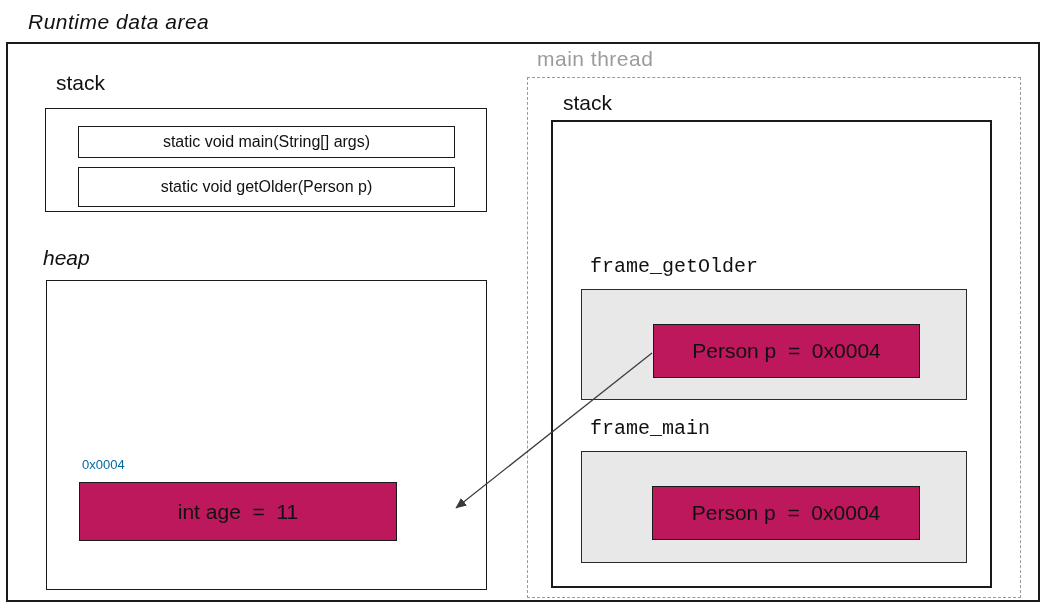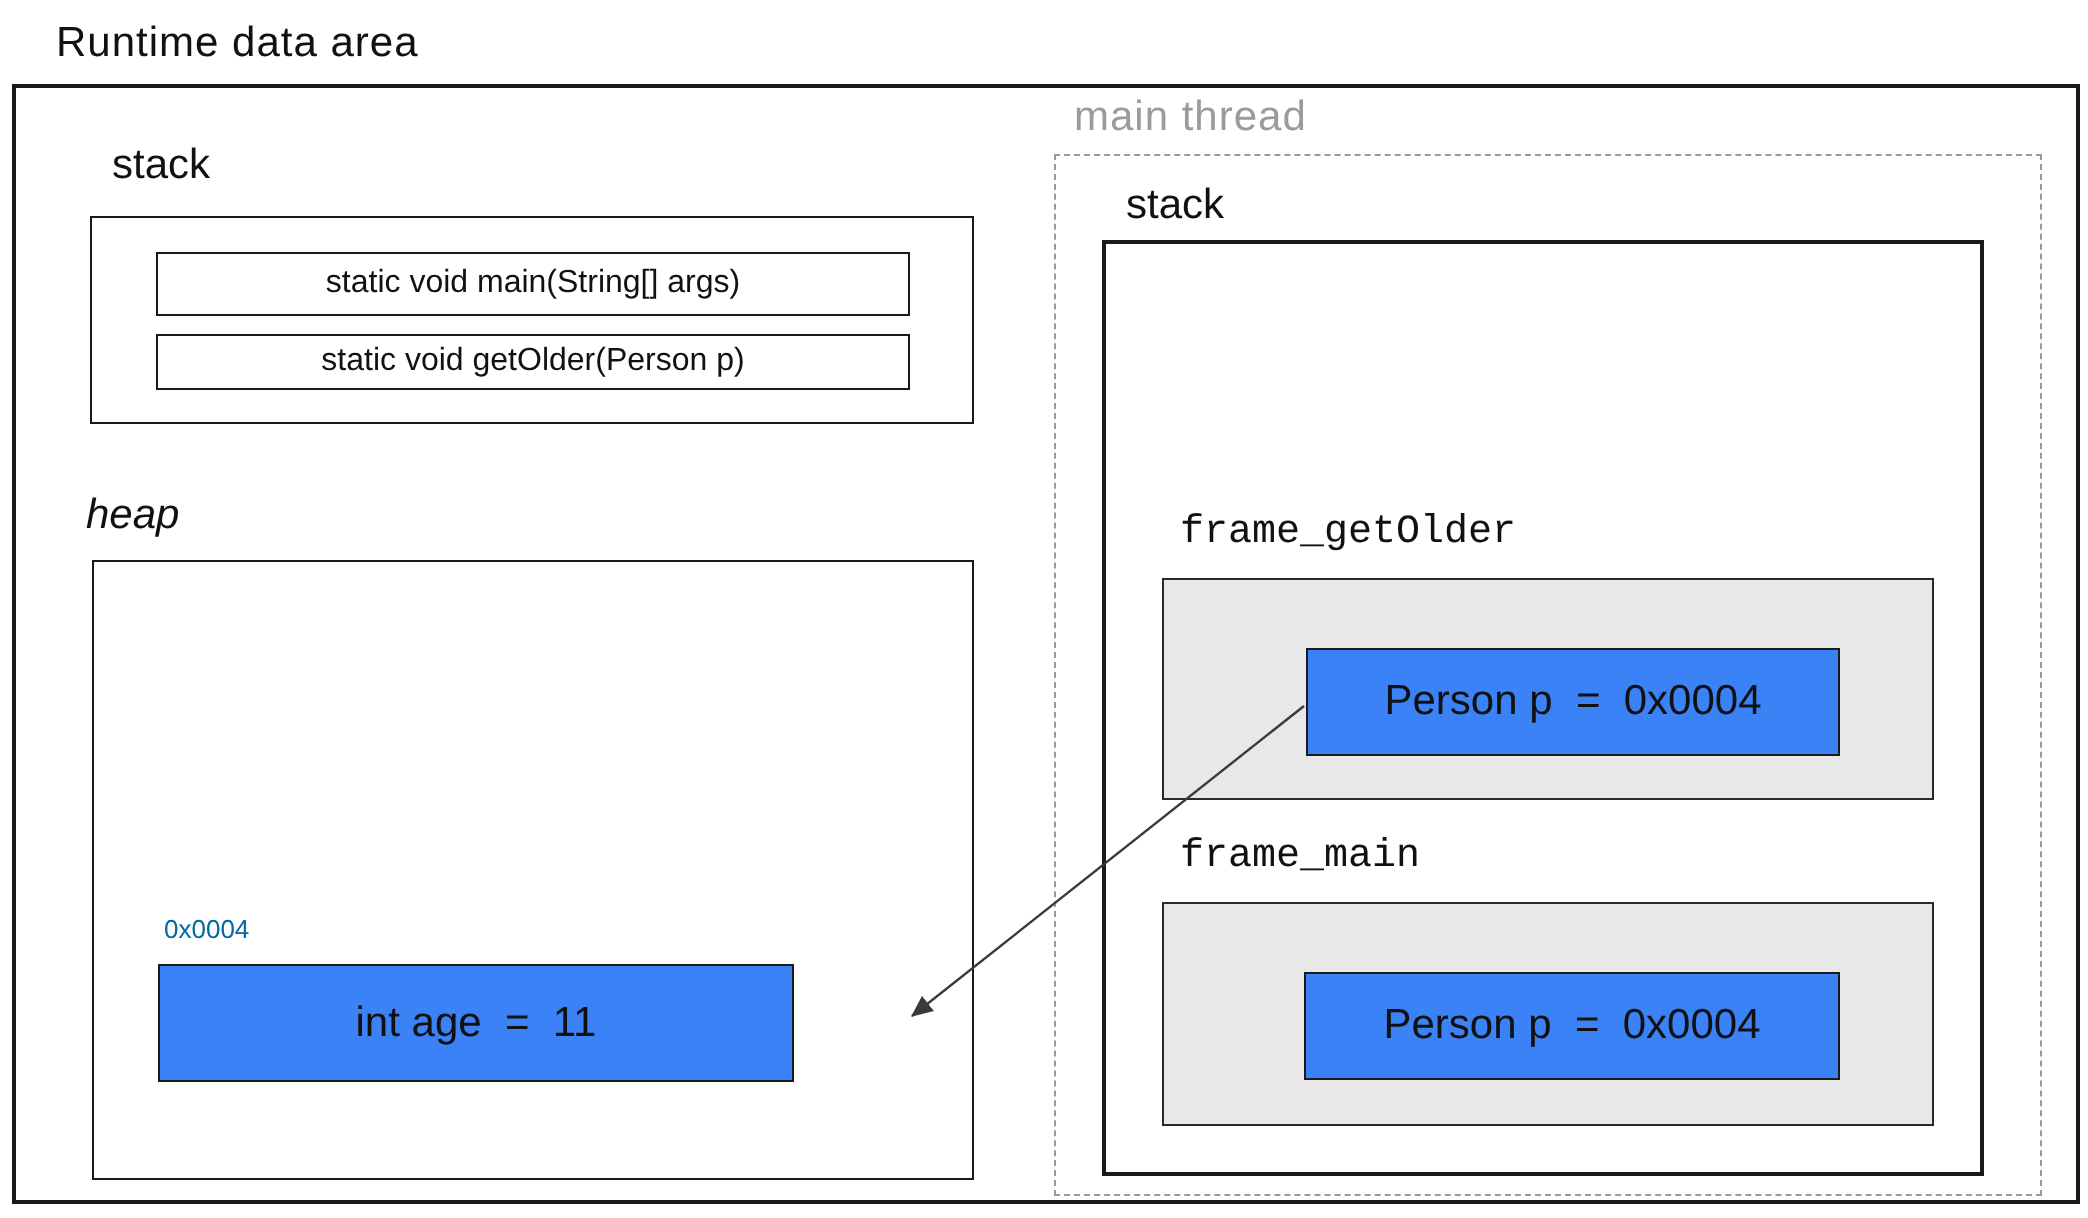--- a/index.html
+++ b/index.html
@@ -18,20 +18,21 @@
   }
   .abs { position: absolute; box-sizing: border-box; }
 
   .page-title {
     left: 28px; top: 9px;
     font-size: 21px;
     line-height: 26px;
     color: #111111;
     letter-spacing: 0.5px;
     white-space: pre;
+    font-style: italic;
   }
 
   .outer-box {
     left: 6px; top: 42px;
     width: 1034px; height: 560px;
     border: 2px solid #1a1a1a;
     background: #ffffff;
   }
 
   .area-label {
@@ -44,34 +45,34 @@
 
   
   .method-label { left: 56px; top: 70px; }
   .method-box   { left: 45px;  top: 108px; width: 442px; height: 104px; border-width: 1.5px; border-style: solid; border-color:#1a1a1a; }
   .method-entry {
     display: flex; align-items: center; justify-content: center;
     font-size: 16px; color: #111111;
     border: 1px solid #1a1a1a; background: #ffffff;
   }
   .method-entry-1 { left: 78px; top: 126px; width: 377px; height: 32px; }
-  .method-entry-2 { left: 78px; top: 167px; width: 377px; height: 28px; }
+  .method-entry-2 { left: 78px; top: 167px; width: 377px; height: 40px; }
 
   
   .heap-label { left: 43px; top: 245px; font-style: italic; }
   .heap-box   { left: 46px; top: 280px; width: 441px; height: 310px; border-width: 1.5px; border-style: solid; border-color:#1a1a1a; }
   .heap-address {
     left: 82px; top: 457px;
     font-size: 13px; line-height: 16px; color: #0369a1;
     white-space: pre;
   }
   .value-box {
     display: flex; align-items: center; justify-content: center;
     font-size: 21px; color: #111111;
-    border: 1.5px solid #1a1a1a; background: #3b82f6;
+    border: 1.5px solid #1a1a1a; background: #be185d;
     white-space: pre;
   }
   .heap-object-box { left: 79px; top: 482px; width: 318px; height: 59px; }
 
   
   .main-thread-label { left: 537px; top: 46px; color: #9b9b9b; letter-spacing: 0.5px; }
   .main-thread-box {
     left: 527px; top: 77px; width: 494px; height: 521px;
     border: 1px dashed #9a9a9a; background: #ffffff;
   }

